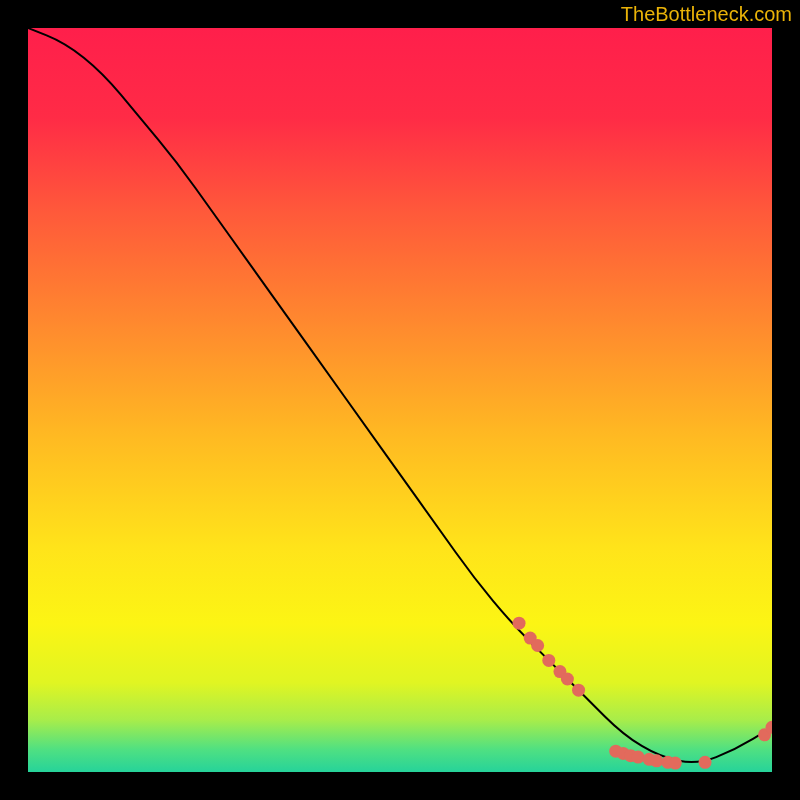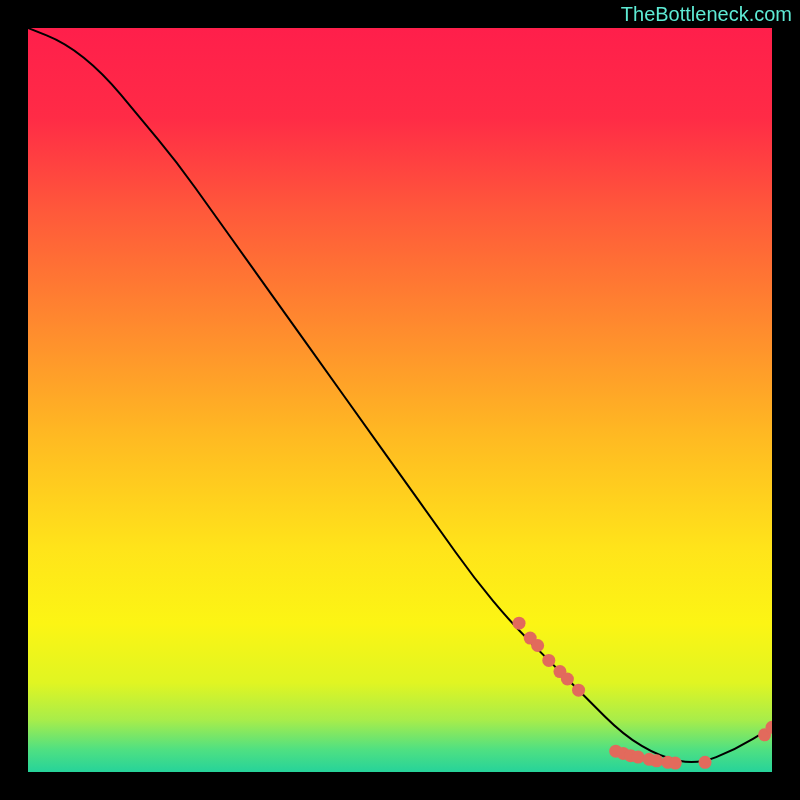--- a/index.html
+++ b/index.html
@@ -15,21 +15,21 @@
   .container {
     width: 800px;
     height: 800px;
     background: #000;
     position: relative;
   }
   .watermark {
     position: absolute;
     top: 3px;
     right: 8px;
-    color: #5eead4;
+    color: #eab308;
     font-size: 20px;
     font-weight: normal;
     z-index: 10;
   }
   .plot-area {
     position: absolute;
     left: 28px;
     top: 28px;
     width: 744px;
     height: 744px;

